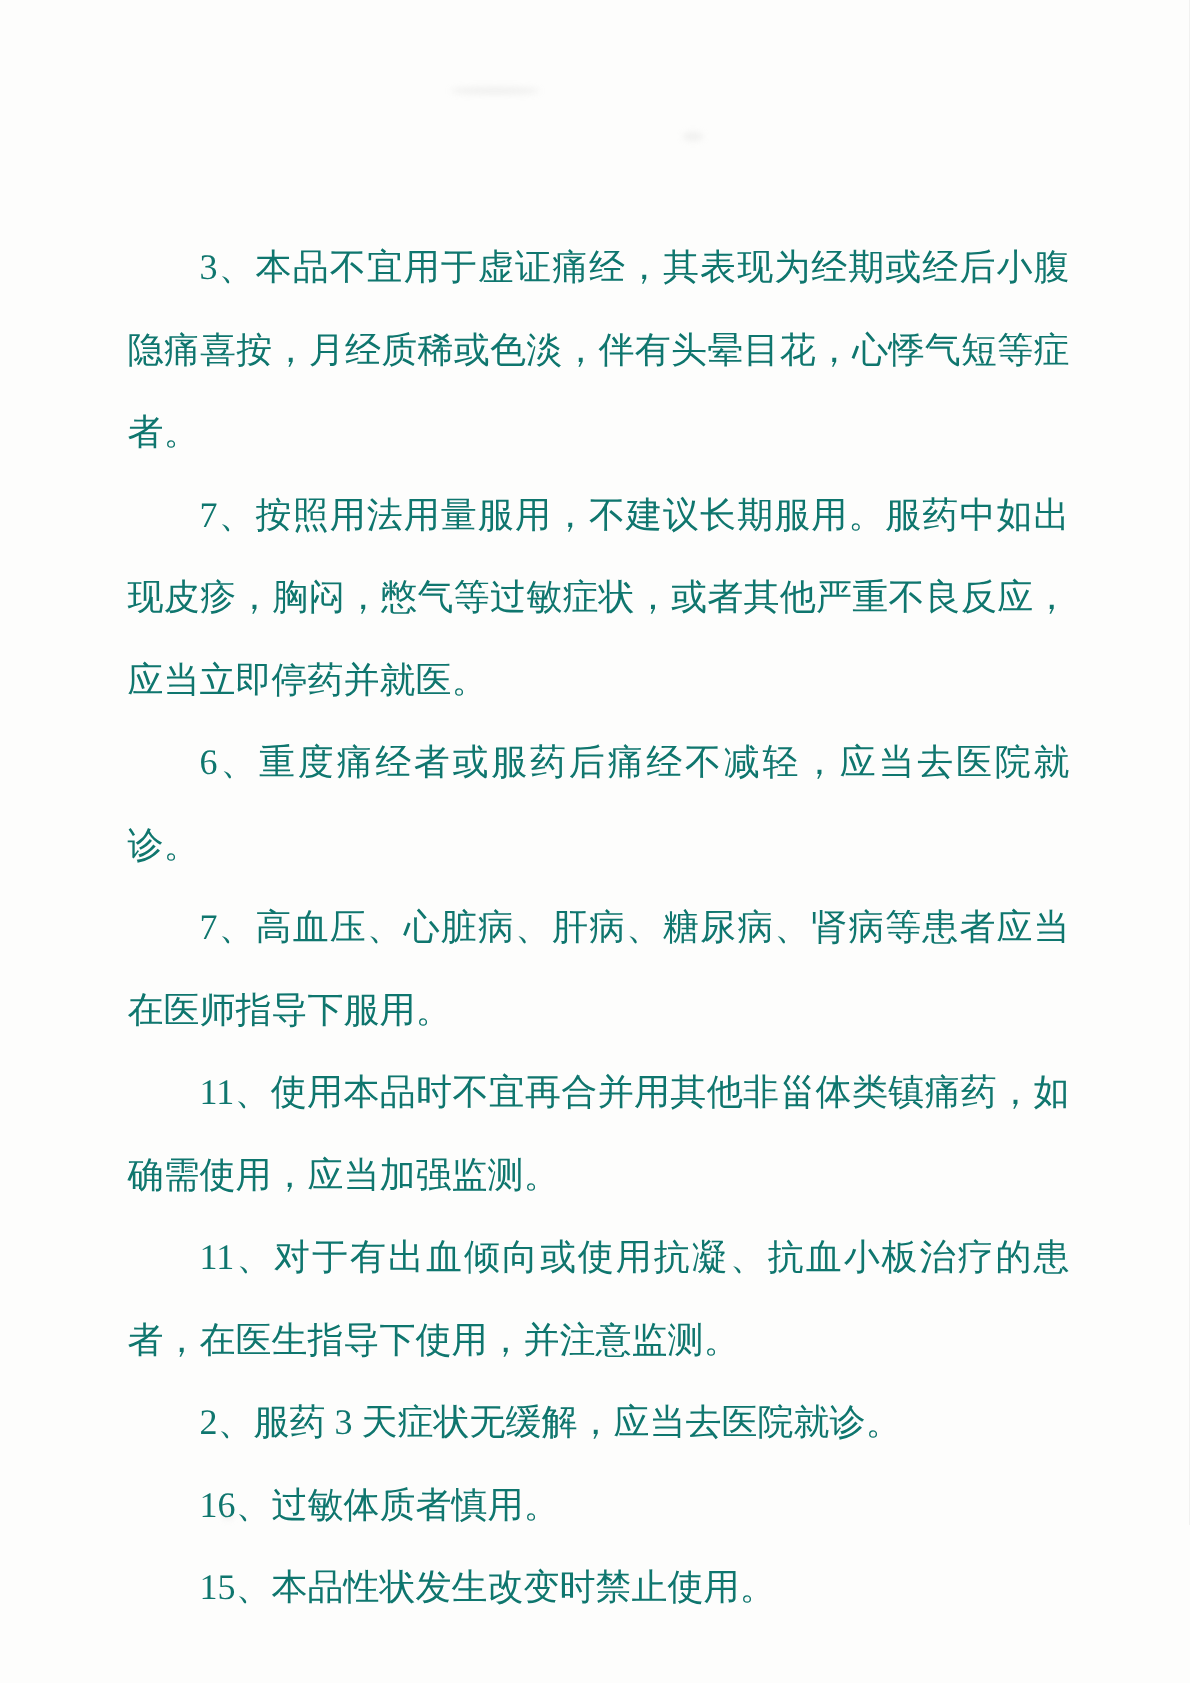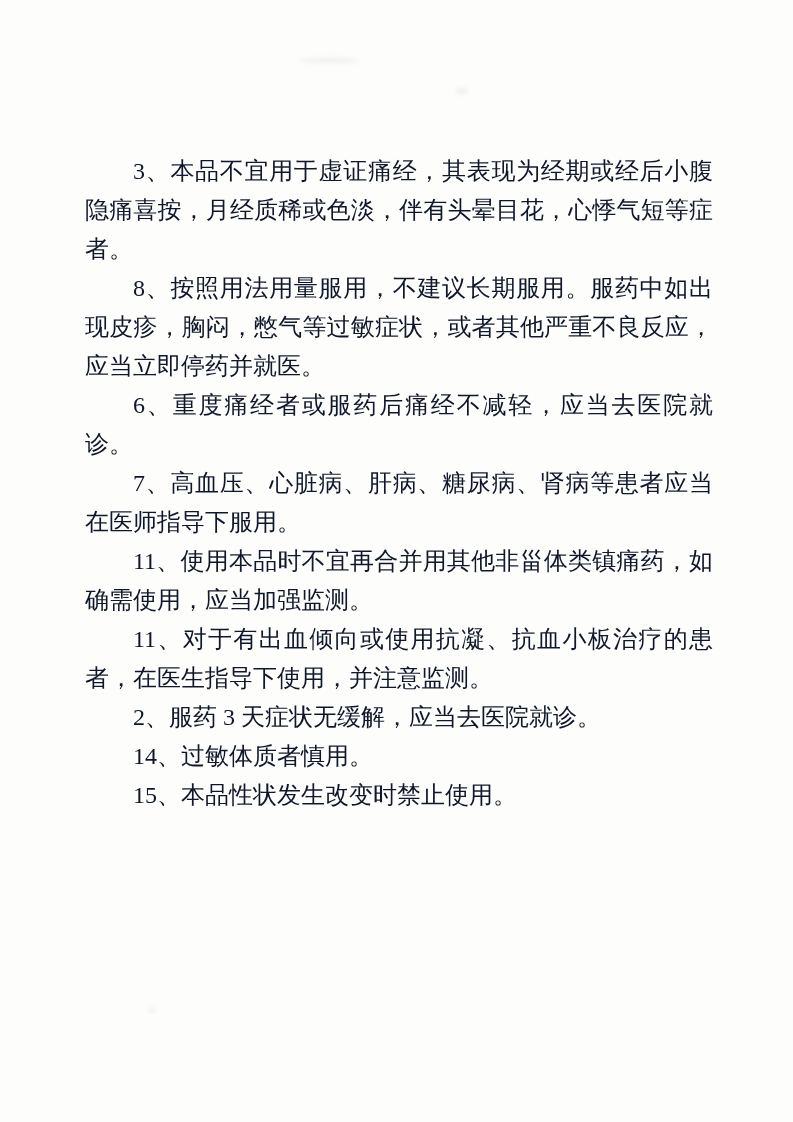--- a/index.html
+++ b/index.html
@@ -16,22 +16,22 @@
     overflow: hidden;
     box-sizing: border-box;
   }
   .text-block {
     position: absolute;
     left: 85px;
     top: 152px;
     width: 628px;
     font-family: "Liberation Serif", "DejaVu Serif", serif;
     font-size: 24px;
-    line-height: 39px;
-    color: #0f172a;
+    line-height: 55px;
+    color: #0f766e;
     text-align: justify;
   }
   .text-block p {
     margin: 0;
     padding: 0;
     text-indent: 2em;
   }
   
   .smudge {
     position: absolute;
@@ -47,22 +47,22 @@
 </head>
 <body>
 
 <div class="page">
   <div class="smudge smudge-1"></div>
   <div class="smudge smudge-2"></div>
   <div class="smudge smudge-3"></div>
 
   <div class="text-block">
     <p>3、本品不宜用于虚证痛经，其表现为经期或经后小腹隐痛喜按，月经质稀或色淡，伴有头晕目花，心悸气短等症者。</p>
-    <p>8、按照用法用量服用，不建议长期服用。服药中如出现皮疹，胸闷，憋气等过敏症状，或者其他严重不良反应，应当立即停药并就医。</p>
+    <p>7、按照用法用量服用，不建议长期服用。服药中如出现皮疹，胸闷，憋气等过敏症状，或者其他严重不良反应，应当立即停药并就医。</p>
     <p>6、重度痛经者或服药后痛经不减轻，应当去医院就诊。</p>
     <p>7、高血压、心脏病、肝病、糖尿病、肾病等患者应当在医师指导下服用。</p>
     <p>11、使用本品时不宜再合并用其他非甾体类镇痛药，如确需使用，应当加强监测。</p>
     <p>11、对于有出血倾向或使用抗凝、抗血小板治疗的患者，在医生指导下使用，并注意监测。</p>
     <p>2、服药 3 天症状无缓解，应当去医院就诊。</p>
-    <p>14、过敏体质者慎用。</p>
+    <p>16、过敏体质者慎用。</p>
     <p>15、本品性状发生改变时禁止使用。</p>
   </div>
 </div>
 
 </body></html>

